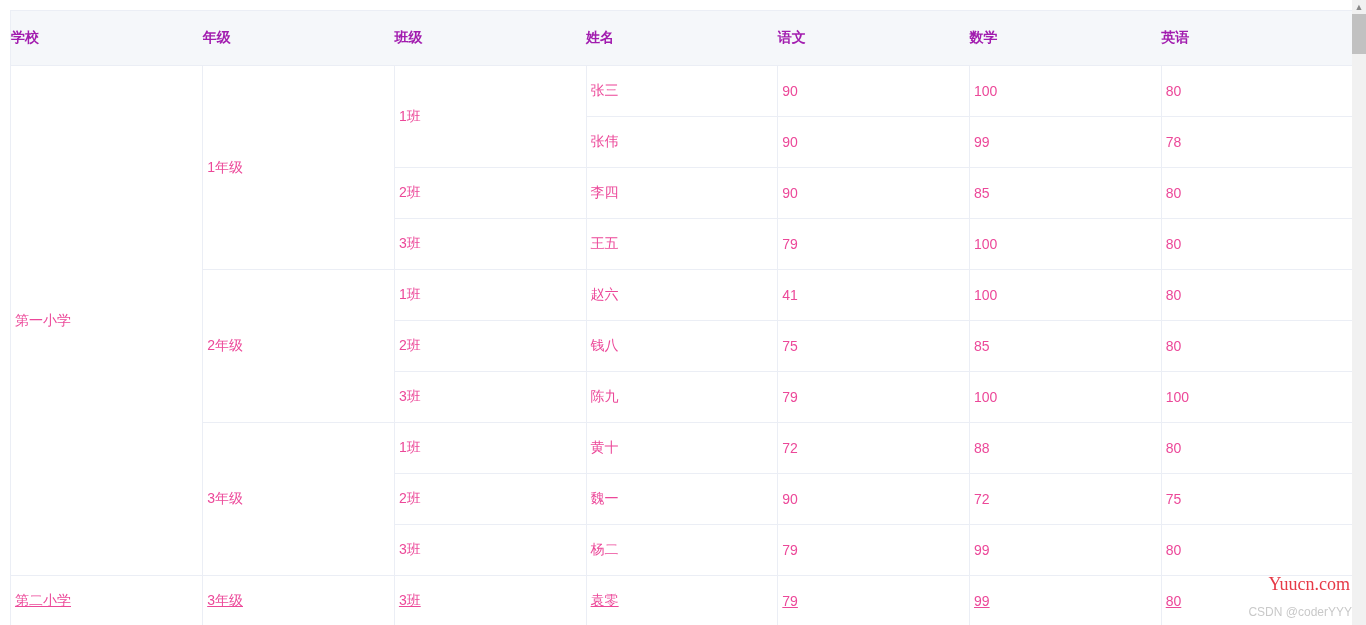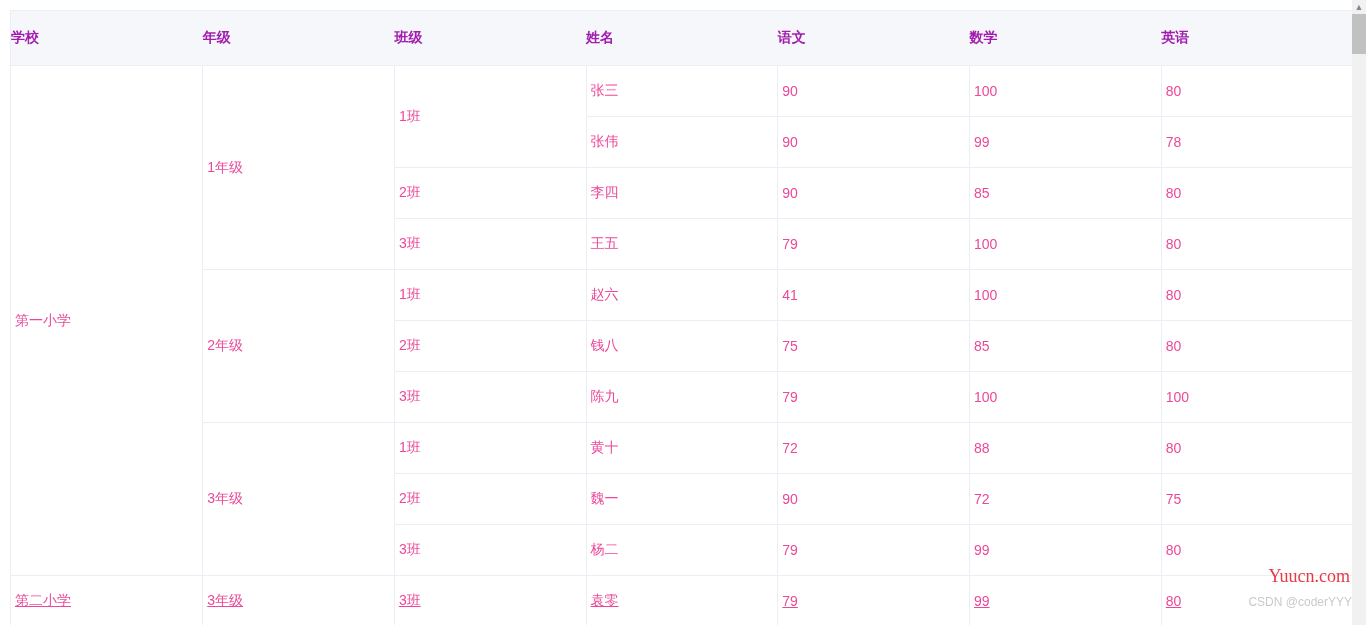--- a/index.html
+++ b/index.html
@@ -44,30 +44,30 @@
     tbody td:last-child {
       border-right: none;
     }
     tbody tr:last-child td {
       border-bottom: none;
       text-decoration: underline;
     }
     .watermark {
       position: fixed;
       right: 16px;
-      bottom: 38px;
+      bottom: 30px;
       color: #e63946;
       font-size: 18px;
       font-family: Georgia, serif;
       pointer-events: none;
     }
     .watermark2 {
       position: fixed;
       right: 14px;
-      bottom: 16px;
+      bottom: 6px;
       color: #c9c9c9;
       font-size: 12px;
       pointer-events: none;
       margin-top: 20px;
     }
     .scrollbar-track {
       position: fixed;
       right: 0;
       top: 0;
       width: 14px;

